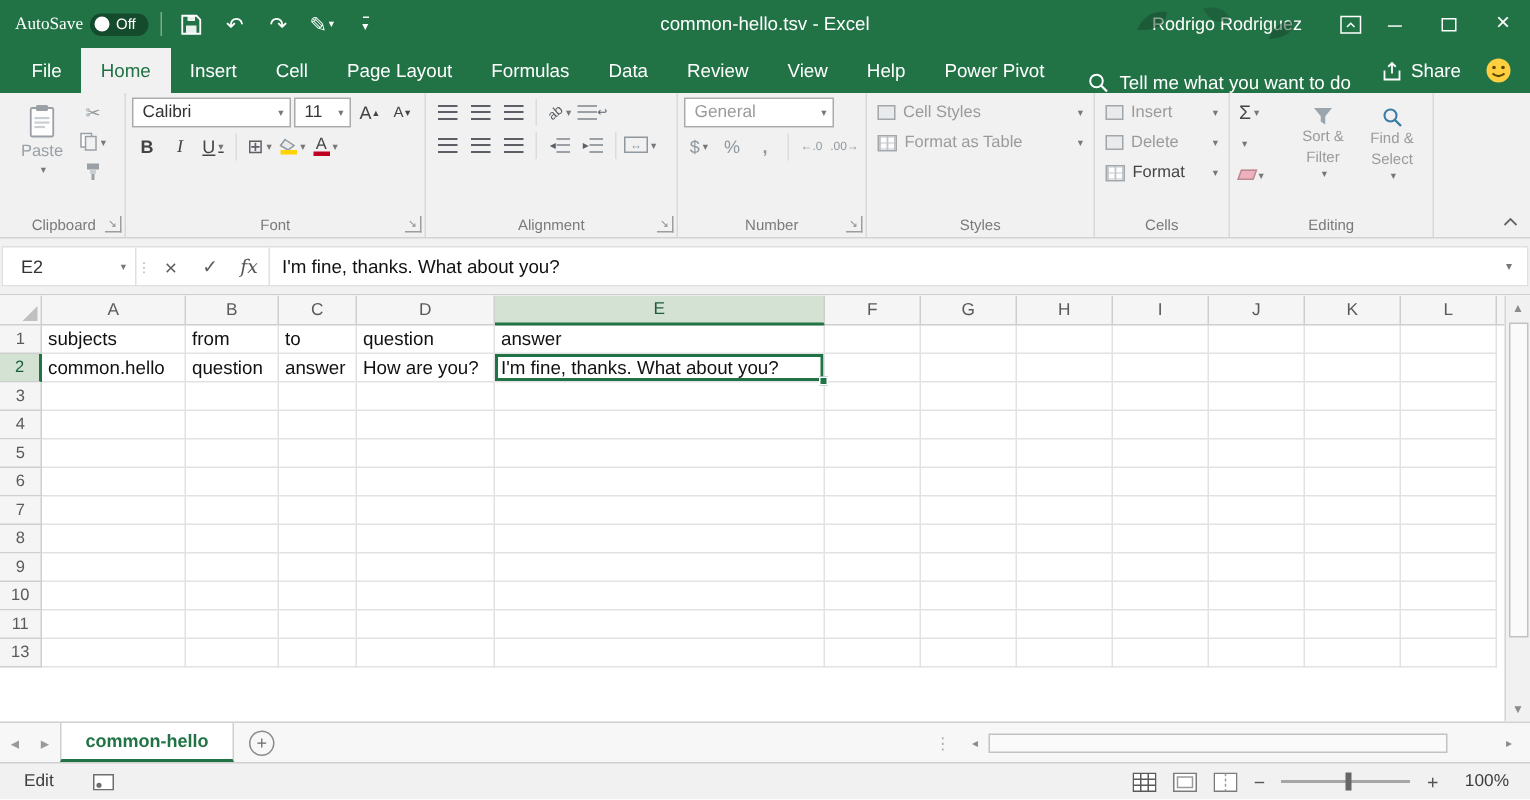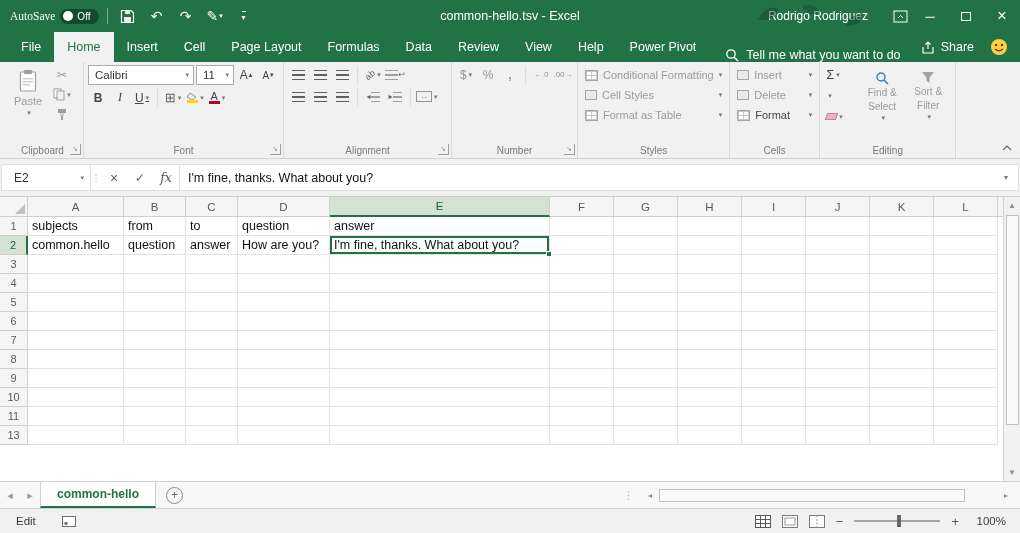--- a/index.html
+++ b/index.html
@@ -395,20 +395,26 @@
       <div class="rg-label">
           <span>Alignment</span>
         </div>
       <span class="launcher">↘</span>
     </div>
 
     <div class="rgroup" style="min-width:114px;">
       <div class="rg-body">
         <div class="num-rows">
           <div class="frow">
+            <div class="combo" style="width:100px;color:#9b9b9b;">
+                <span>General</span>
+                <span class="dd">▾</span>
+              </div>
+          </div>
+          <div class="frow">
             <button class="rbtn sm gray">
                 <span>$</span>
                 <span class="dd">▾</span>
               </button>
             <button class="rbtn sm gray">
                 <span>%</span>
               </button>
             <button class="rbtn sm gray">
                 <span style="font-weight:bold;">,</span>
               </button>
@@ -423,25 +429,20 @@
         </div>
       </div>
       <div class="rg-label">
           <span>Number</span>
         </div>
       <span class="launcher">↘</span>
     </div>
 
     <div class="rgroup" style="min-width:152px;">
       <div class="rg-body" style="flex-direction:column;">
-        <button class="style-row">
-            <i class="mini-tbl"></i>
-            <span>Conditional Formatting</span>
-            <span class="dd">▾</span>
-          </button>
         <button class="style-row">
             <i class="mini-sq"></i>
             <span>Cell Styles</span>
             <span class="dd">▾</span>
           </button>
         <button class="style-row">
             <i class="mini-tbl"></i>
             <span>Format as Table</span>
             <span class="dd">▾</span>
           </button>
@@ -484,34 +485,34 @@
           <button class="rbtn">
               <span class="fill-down-ic"></span>
               <span class="dd">▾</span>
             </button>
           <button class="rbtn">
               <i class="eraser"></i>
               <span class="dd">▾</span>
             </button>
         </div>
         <button class="big-btn">
+          <svg width="14" height="13" viewBox="0 0 14 13">
+              <path d="M1 1 H13 L8.5 6.5 V12 L5.5 10 V6.5 Z" fill="#9aa5ad"></path>
+            </svg>
+          <span>Sort &amp;</span>
+          <span>Filter</span>
+          <span class="dd">▾</span>
+        </button>
+        <button class="big-btn">
           <svg width="14" height="14" viewBox="0 0 14 14">
               <circle cx="6" cy="6" r="4" fill="none" stroke="#3a7ca8" stroke-width="1.4"></circle>
               <line x1="9" y1="9" x2="13" y2="13" stroke="#3a7ca8" stroke-width="1.6"></line>
             </svg>
           <span>Find &amp;</span>
           <span>Select</span>
-          <span class="dd">▾</span>
-        </button>
-        <button class="big-btn">
-          <svg width="14" height="13" viewBox="0 0 14 13">
-              <path d="M1 1 H13 L8.5 6.5 V12 L5.5 10 V6.5 Z" fill="#9aa5ad"></path>
-            </svg>
-          <span>Sort &amp;</span>
-          <span>Filter</span>
           <span class="dd">▾</span>
         </button>
       </div>
       <div class="rg-label">
           <span>Editing</span>
         </div>
     </div>
 
     <button class="collapse-ribbon">
       <svg width="10" height="6" viewBox="0 0 10 6">

